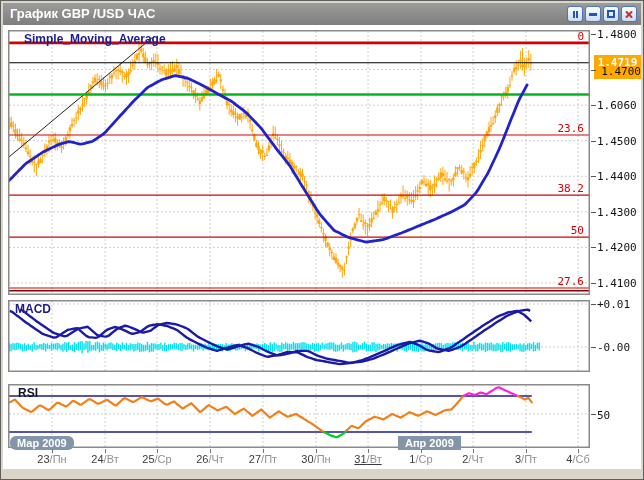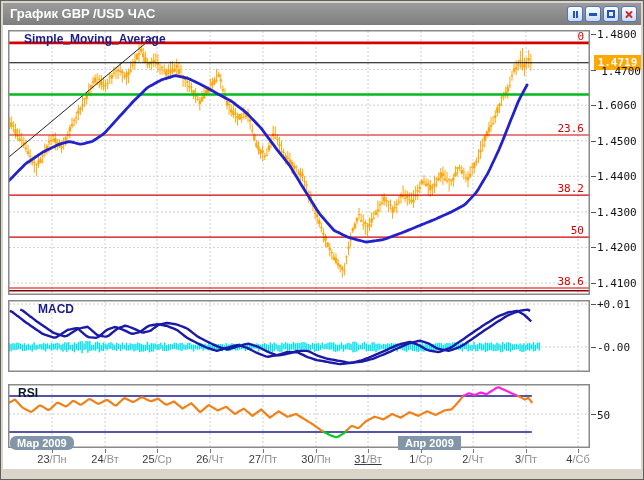--- a/index.html
+++ b/index.html
@@ -18,27 +18,27 @@
   .min-i{display:block;width:8px;height:3px;background:#2456B0;}
   .rest-i{display:block;width:8px;height:8px;border:2px solid #2456B0;box-sizing:border-box;}
   .close-i{position:relative;display:block;width:9px;height:9px;}
   .close-i i{position:absolute;left:3.5px;top:0;width:2px;height:9px;background:#C43030;border-radius:1px;}
   .close-i .xa{transform:rotate(45deg);}
   .close-i .xb{transform:rotate(-45deg);}
   .content{position:absolute;left:2px;top:24px;width:638px;height:444px;background:#fff;}
   svg.panel{position:absolute;left:5px;top:5px;background:#fff;}
   .panel-label{position:absolute;font:bold 12px "Liberation Sans",sans-serif;color:#1B1B8C;margin-left:12px;}
   .panel-label.sma{left:9px;top:7px;}
-  .panel-label.macd{left:23px;top:277px;}
+  .panel-label.macd{left:0;top:277px;}
   .panel-label.rsi{left:3px;top:361px;color:#0f172a;}
   .ylab{position:absolute;left:594px;width:44px;font:11px "DejaVu Sans Mono",monospace;color:#111;}
   .ylab.macd1{top:273px;}
   .ylab.macd2{top:316px;}
   .ylab.rsi50{top:384px;}
-  .badge{position:absolute;left:591px;top:30px;width:47px;height:15px;background:#FFA800;
+  .badge{position:absolute;left:591px;top:30px;width:47px;height:24px;background:#FFA800;
     color:#fff;font:bold 11px "DejaVu Sans Mono",monospace;text-align:center;line-height:15px;}
   .fiblab{position:absolute;right:57px;width:40px;text-align:right;
     font:11px "DejaVu Sans Mono",monospace;color:#D40000;}
   .xlab{position:absolute;top:428px;font:11px "Liberation Sans",sans-serif;color:#3A3A3A;
     white-space:nowrap;transform:translateX(-50%);}
   .xlab .day{color:#909090;}
   .month{position:absolute;top:411px;height:14px;background:#8396A9;color:#fff;
     font:bold 11px "Liberation Sans",sans-serif;line-height:14px;padding:0 7px;}
   .month.m1{left:7px;border-radius:6px;}
   .month.m2{left:395px;}
@@ -946,21 +946,21 @@
       <div class="ytick" style="top: 222px;"></div>
       <div class="ylab" style="top: 251.99px;">1.4100</div>
       <div class="ytick" style="top: 258px;"></div>
       <div class="ytick" style="top: 279px;"></div>
       <div class="ytick" style="top: 322px;"></div>
       <div class="ytick" style="top: 389px;"></div>
       <div class="fiblab" style="top: 4.8925px;">0</div>
       <div class="fiblab" style="top: 97.0188px;">23.6</div>
       <div class="fiblab" style="top: 157.132px;">38.2</div>
       <div class="fiblab" style="top: 199.105px;">50</div>
-      <div class="fiblab" style="top: 249.97px;">38.6</div>
+      <div class="fiblab" style="top: 249.97px;">27.6</div>
       <div class="xtick" style="left: 48.9992px;"></div>
       <div class="xlab" style="left: 48.9992px; text-align: center;"><span>23</span><span class="day">/Пн</span></div>
       <div class="xtick" style="left: 102.019px;"></div>
       <div class="xlab" style="left: 102.019px;"><span>24</span><span class="day">/Вт</span></div>
       <div class="xtick" style="left: 153.992px;"></div>
       <div class="xlab" style="left: 153.992px;"><span>25</span><span class="day">/Ср</span></div>
       <div class="xtick" style="left: 207.012px;"></div>
       <div class="xlab" style="left: 207.012px;"><span>26</span><span class="day">/Чт</span></div>
       <div class="xtick" style="left: 259.974px;"></div>
       <div class="xlab" style="left: 259.974px;"><span>27</span><span class="day">/Пт</span></div>

